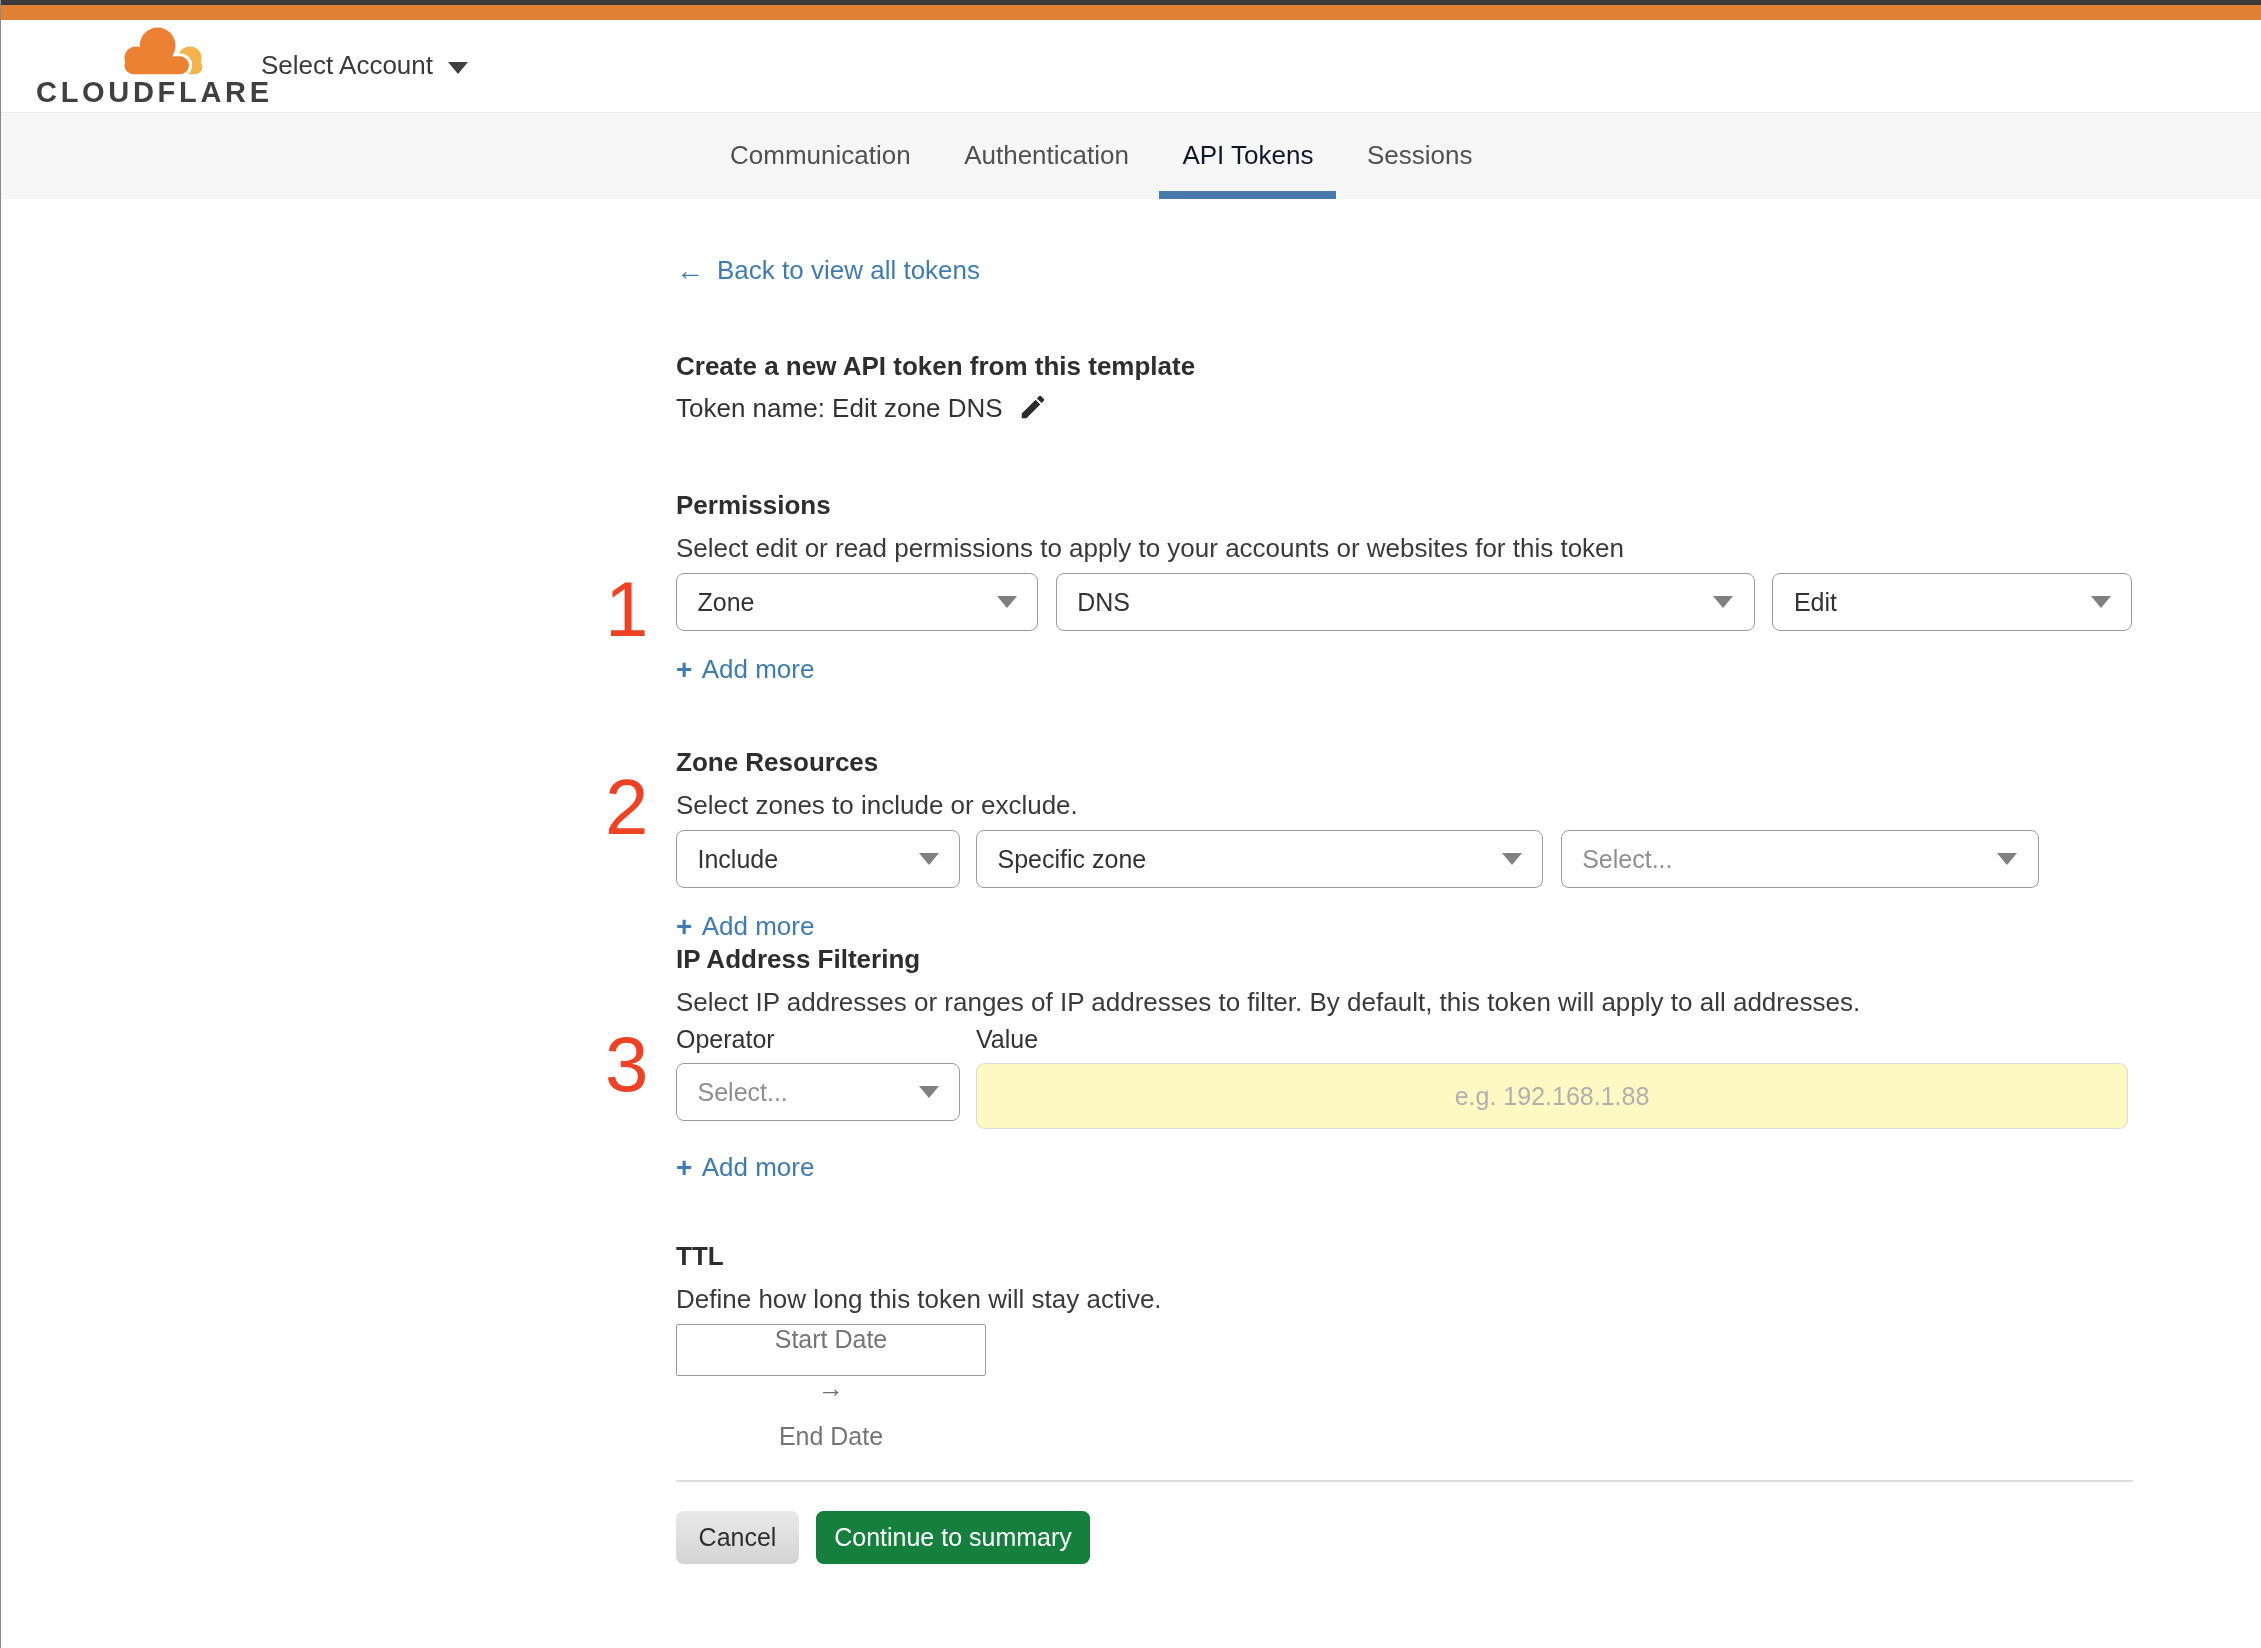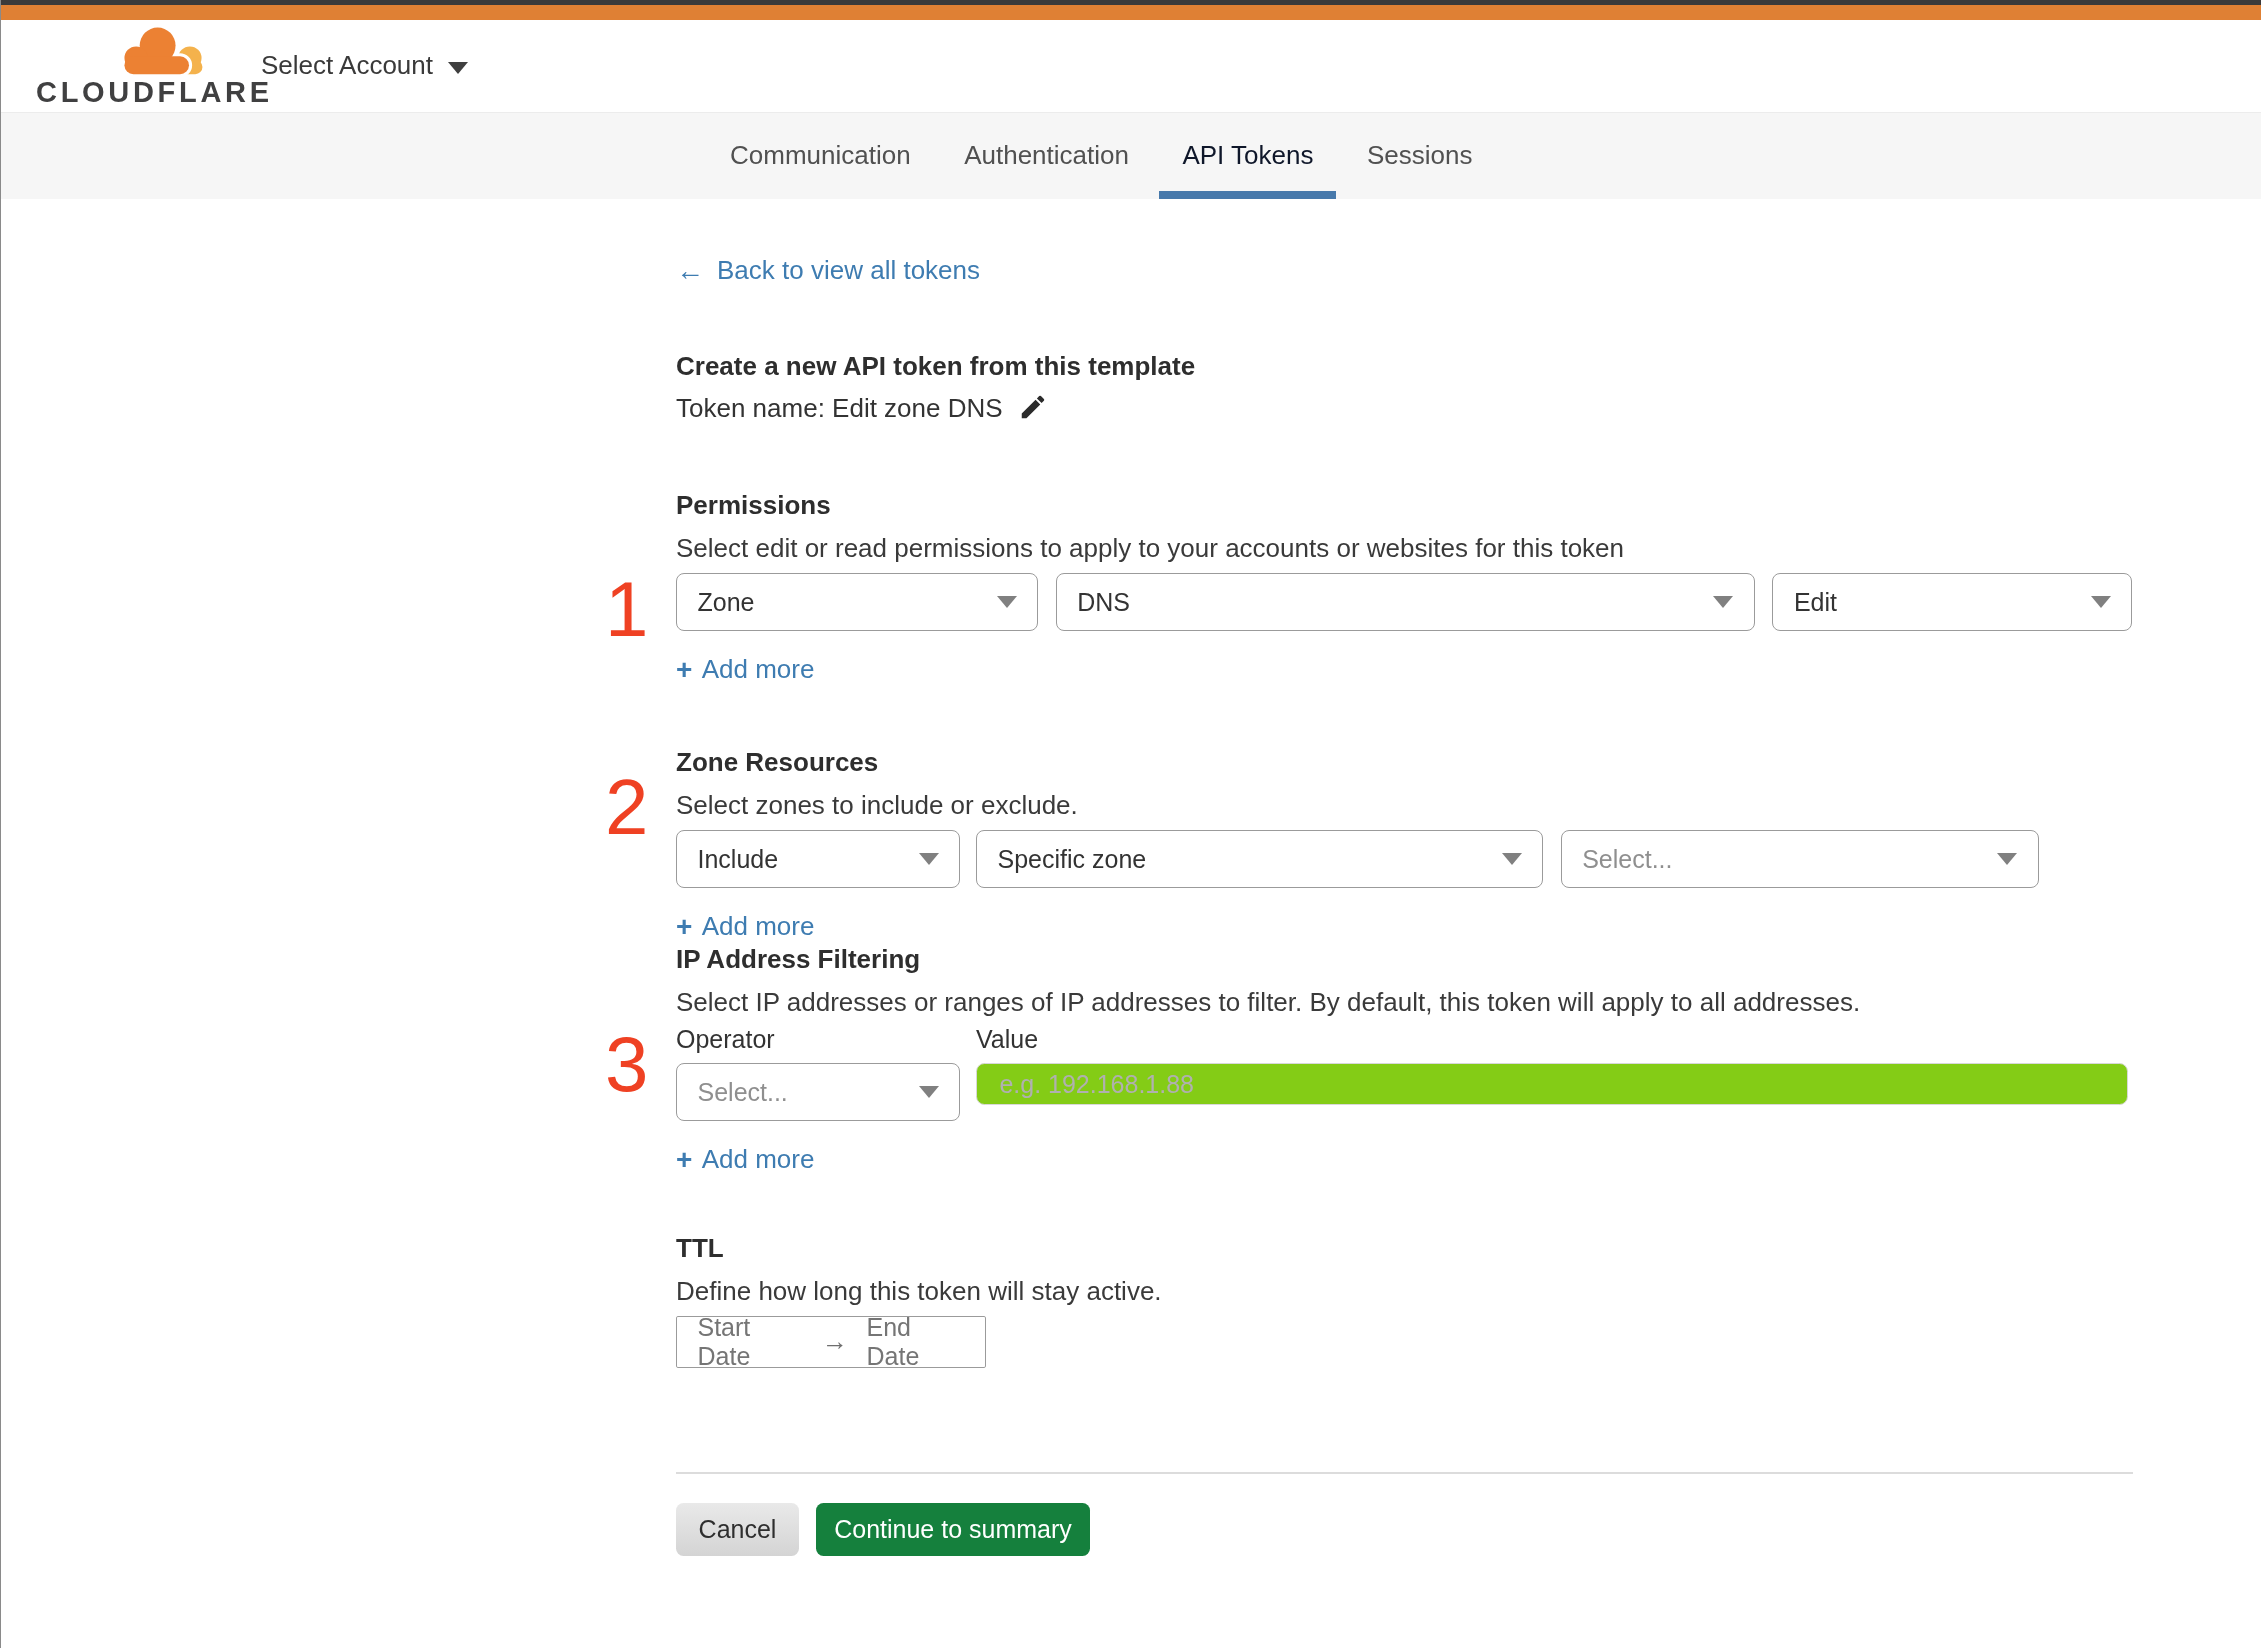--- a/index.html
+++ b/index.html
@@ -69,30 +69,31 @@
   .w-zr3 { width: 478px; }
   .w-op  { width: 284px; margin-right: 16px; }
 
   .add-more { display: inline-flex; align-items: center; gap: 9.3px; margin-top: 22.4px; font-size: 26px; color: #3e7cb1; cursor: pointer; }
   .add-more .plus { font-weight: bold; font-size: 28px; }
 
   .field-labels { display: flex; margin-top: 7px; font-size: 25px; color: #333; }
   .label-operator { width: 300px; }
 
   .ip-input {
-    width: 1152px; height: 42px; border: 1.9px solid #d8d8d8; border-radius: 8.4px;
-    background: #84cc16; font-size: 25px; color: #555; padding: 0 22.4px;
+    width: 1152px; height: 66px; border: 1.9px solid #d8d8d8; border-radius: 8.4px;
+    background: #fef9c3; font-size: 25px; color: #555; padding: 0 22.4px;
     font-family: "Liberation Sans", "DejaVu Sans", sans-serif;
+    text-align: center;
   }
   .ip-input::placeholder { color: #b0b0b0; opacity: 1; }
 
   .ttl-box {
     margin-top: 9.3px; width: 310px; height: 52px; border: 1.9px solid #9b9b9b; border-radius: 1.9px;
     display: flex; align-items: center; gap: 18.6px; padding: 0 20.5px;
-    font-size: 25px; color: #757575; cursor: pointer; background: #fff;
+    font-size: 25px; color: #757575; cursor: pointer; background: #fff; flex-direction: column;
   }
   .ttl-arrow { color: #6e6e6e; font-size: 26px; }
 
   .divider { margin-top: 104px; height: 1.9px; background: #dcdcdc; width: 100%; }
 
   .footer-buttons { display: flex; gap: 17px; margin-top: 29px; }
   .btn { height: 53px; border: none; border-radius: 7.5px; font-size: 25px;
          font-family: "Liberation Sans", "DejaVu Sans", sans-serif; cursor: pointer;
          display: flex; align-items: center; justify-content: center; }
   .btn-cancel { width: 123px; background: linear-gradient(180deg, #e9e9e9, #d4d4d4); color: #2e2e2e; }

